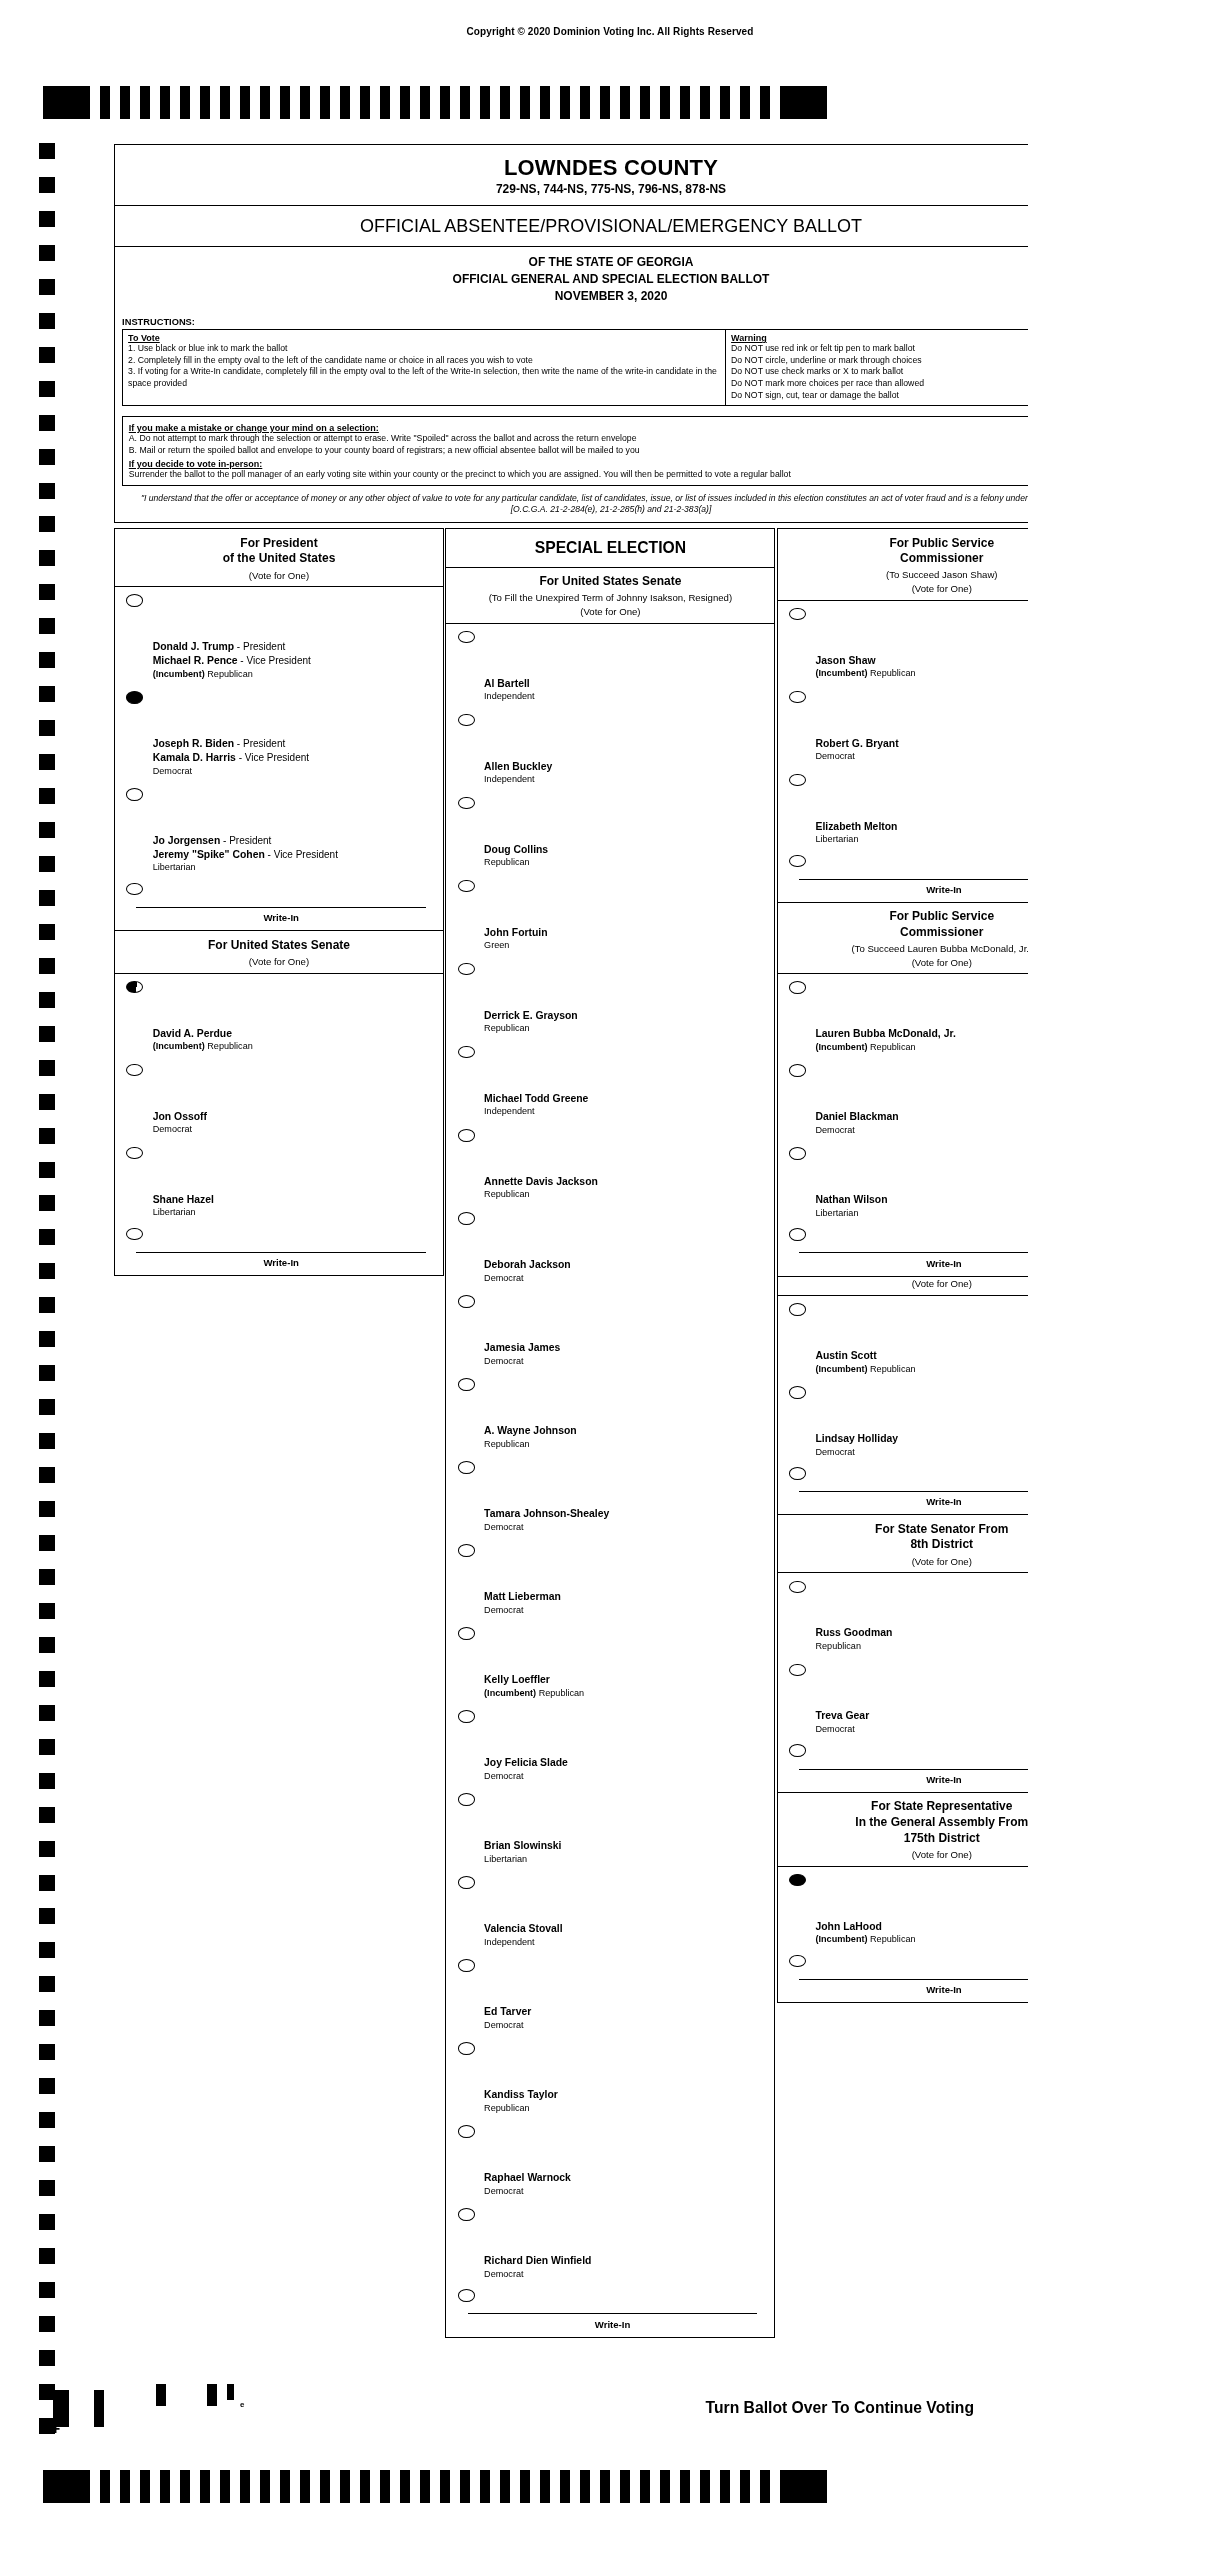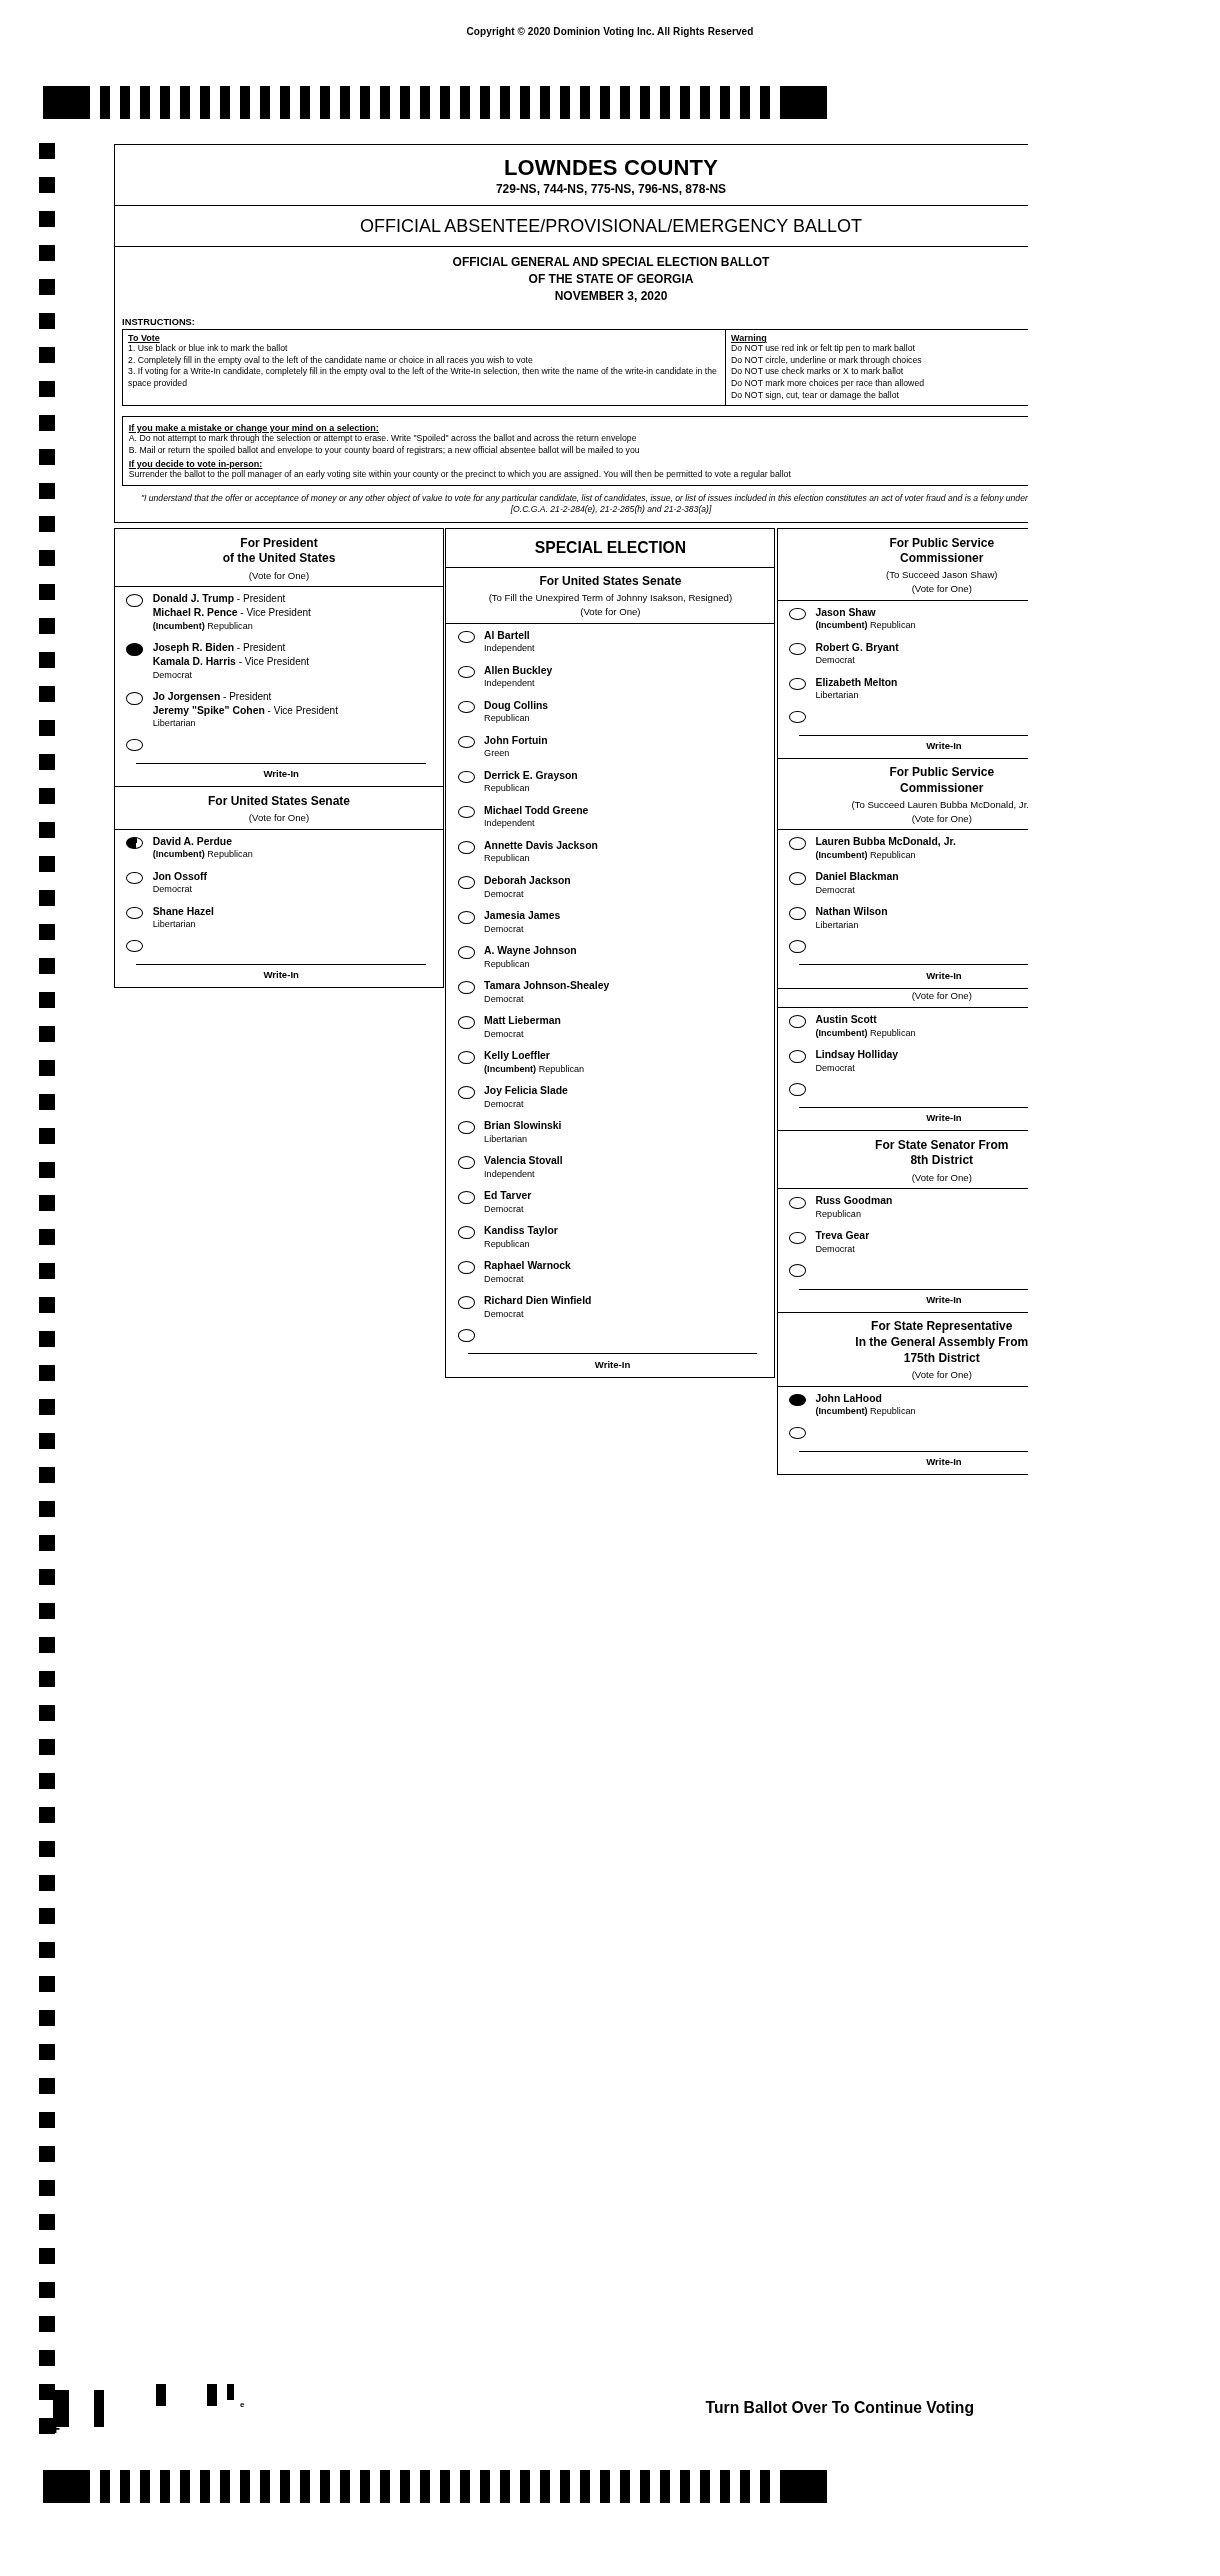--- a/index.html
+++ b/index.html
@@ -92,21 +92,21 @@
 
   .cand{display:flex;align-items:flex-start;padding:5px 7.1px 4.3px 11.4px;}
   .oval{
     flex:0 0 auto;width:15px;height:10.7px;border:1.4px solid #000;border-radius:50%;
     margin-top:2.1px;margin-right:9.3px;background:#fff;
   }
   .oval.filled{background:#000;}
   .oval.partial{
     background:linear-gradient(100deg,#000 0 62%,#fff 62% 100%);
   }
-  .cand-txt{font-size:10px;line-height:1.32;}
+  .cand-txt{font-size:10px;line-height:1.32;margin-top:48px;}
   .cand-name{font-weight:bold;font-size:10.4px;}
   .cand-role{font-weight:normal;}
   .cand-party{font-size:9.1px;}
   .cand-party b{font-weight:bold;}
 
   .writein{padding:2.9px 7.1px 2.9px 11.4px;}
   .wi-row{display:flex;align-items:flex-start;}
   .wi-line{
     margin:11.4px 10px 2.9px 10px;border-top:1.1px solid #000;
   }
@@ -351,22 +351,22 @@
 
   <div class="ballot">
 
     <div class="hdrbox">
       <div class="hdr-title">LOWNDES COUNTY</div>
       <div class="hdr-sub">729-NS, 744-NS, 775-NS, 796-NS, 878-NS</div>
       <div class="hdr-line"></div>
       <div class="hdr-official">OFFICIAL ABSENTEE/PROVISIONAL/EMERGENCY BALLOT</div>
       <div class="hdr-line"></div>
       <div class="hdr-gen">
+        <div>OF THE STATE OF GEORGIA</div>
         <div>OFFICIAL GENERAL AND SPECIAL ELECTION BALLOT</div>
-        <div>OF THE STATE OF GEORGIA</div>
         <div>NOVEMBER 3, 2020</div>
       </div>
 
       <div class="instr">
         <div class="instr-label">INSTRUCTIONS:</div>
         <div class="instr-cols">
           <div class="instr-left">
             <div class="instr-head">To Vote</div>
             <div class="instr-li">1. Use black or blue ink to mark the ballot</div>
             <div class="instr-li">2. Completely fill in the empty oval to the left of the candidate name or choice in all races you wish to vote</div>

